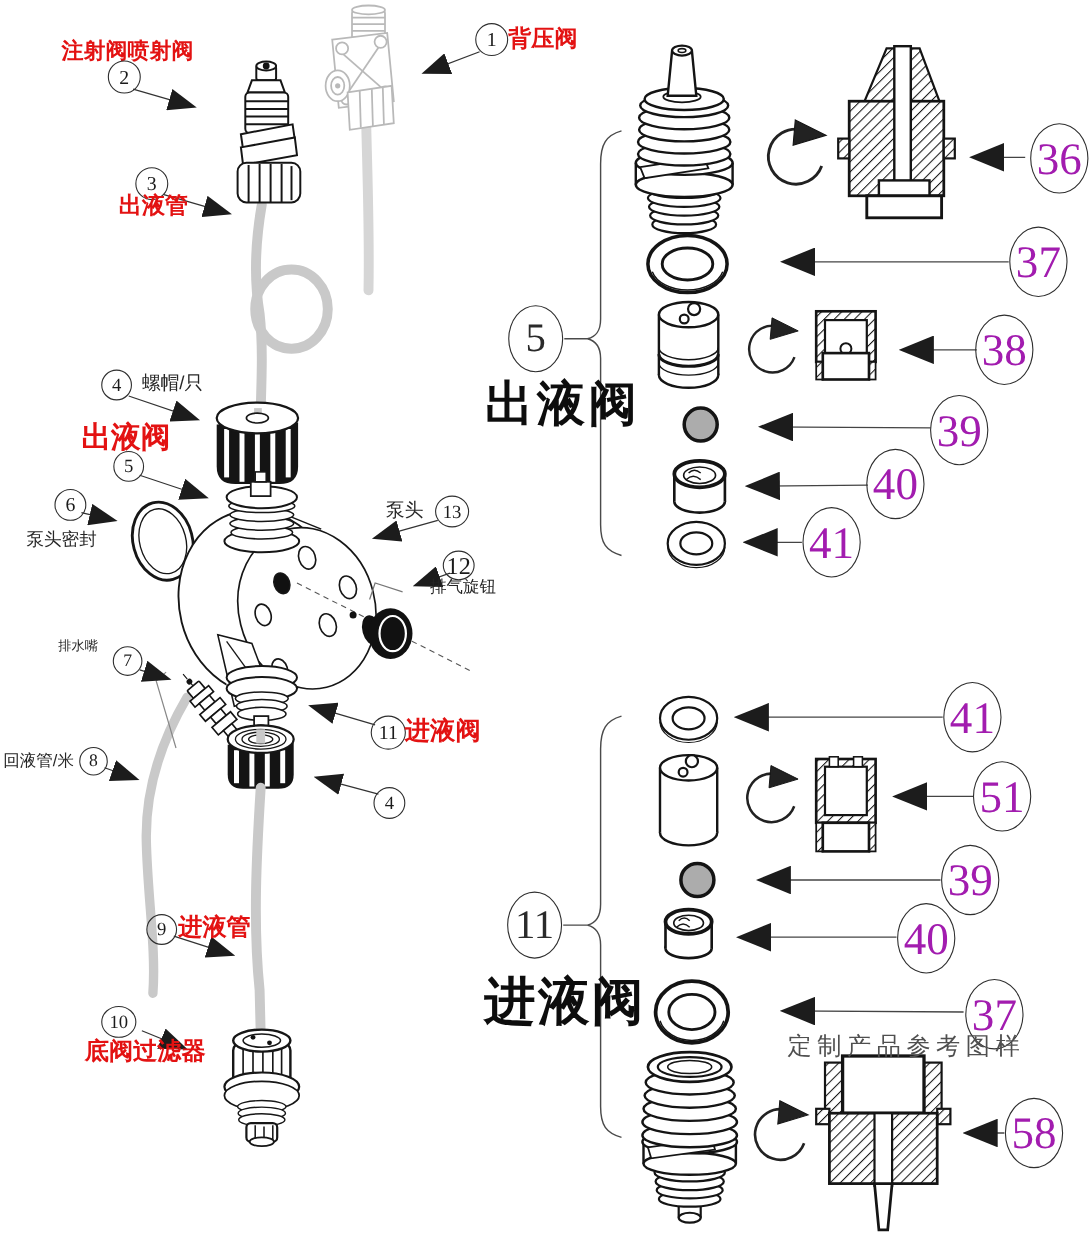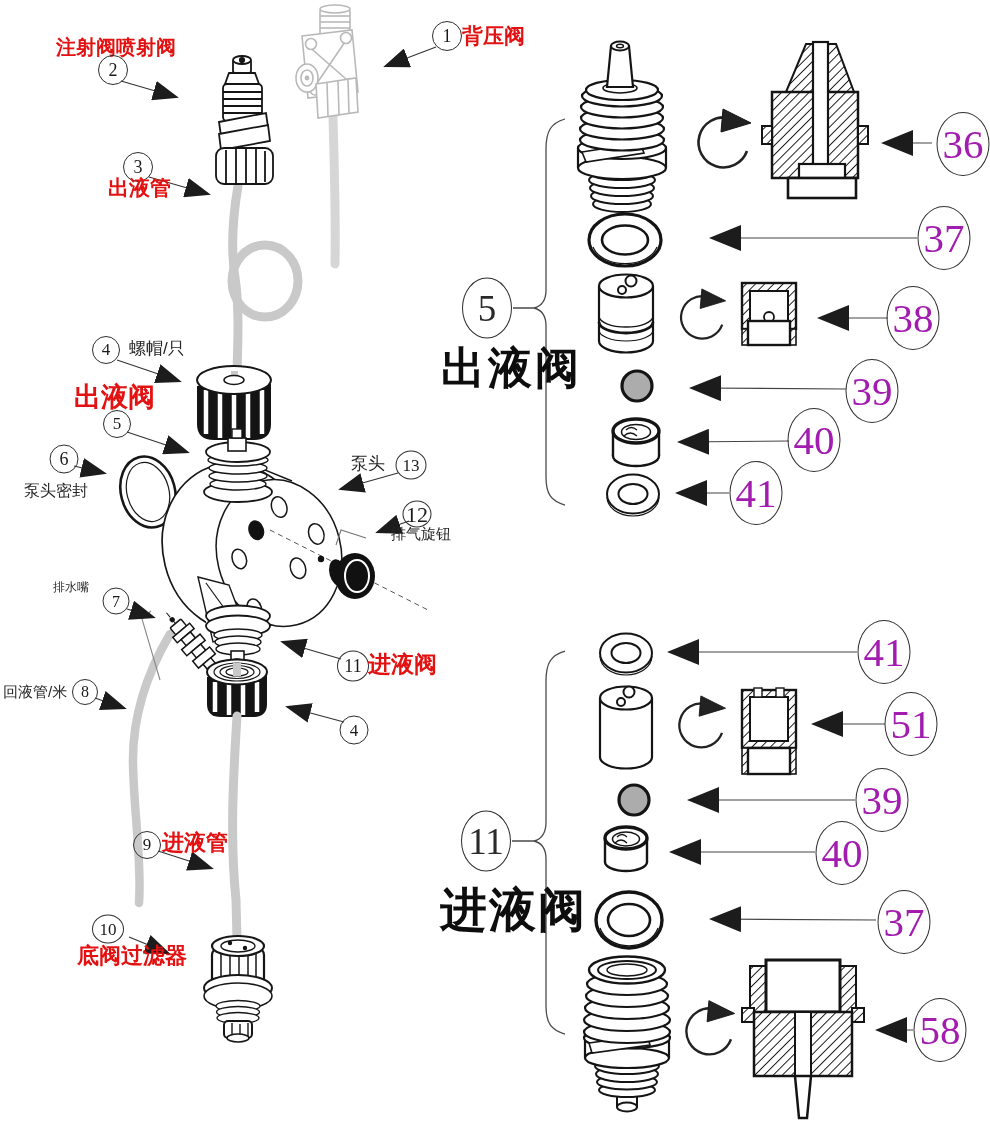--- a/index.html
+++ b/index.html
@@ -467,14 +467,15 @@
 
 <div class="cnum c-med" style="left:486px;top:841px;">11</div>
 <div class="vtitle" style="left:440px;top:886px;font-size:47px;letter-spacing:2px;">进液阀</div>
 <div class="cnum c-big" style="left:884px;top:652px;">41</div>
 <div class="cnum c-big" style="left:911px;top:724px;">51</div>
 <div class="cnum c-big" style="left:882px;top:800px;">39</div>
 <div class="cnum c-big" style="left:842px;top:853px;">40</div>
 <div class="cnum c-big" style="left:904px;top:922px;">37</div>
 <div class="cnum c-big" style="left:940px;top:1030px;">58</div>
 
+<div class="note" style="left:716px;top:940px;font-size:22px;letter-spacing:5px;">定制产品参考图样</div>
 
 </div>
 
 </body></html>

